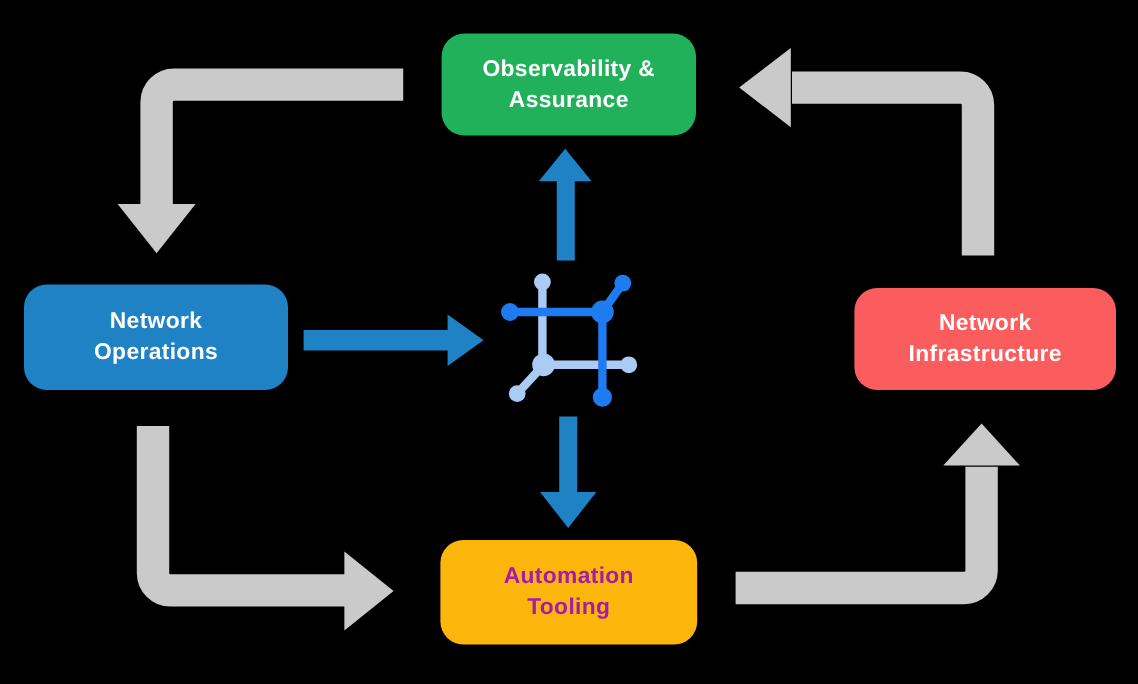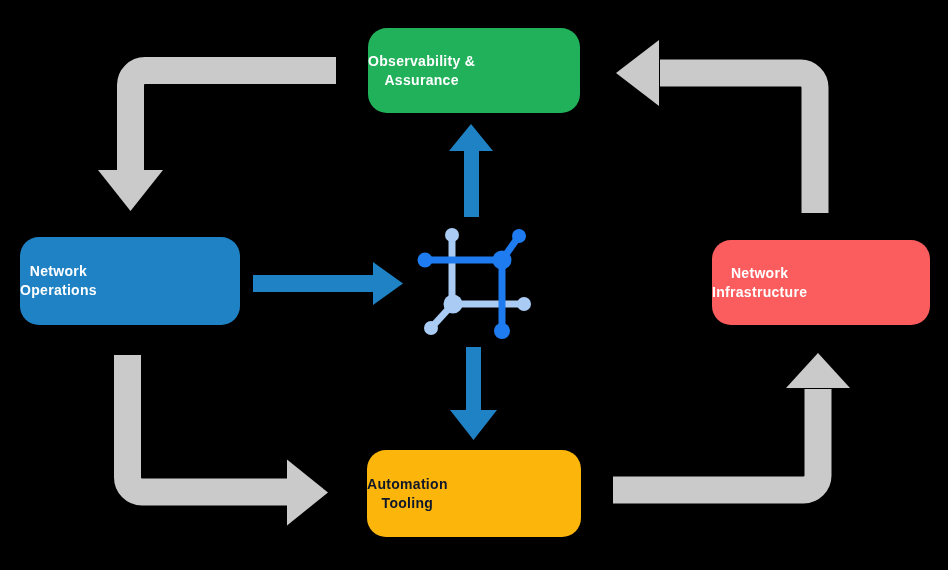--- a/index.html
+++ b/index.html
@@ -12,24 +12,24 @@
     font-family: "Liberation Sans", sans-serif;
   }
   .layer {
     position: absolute;
     left: 0; top: 0;
   }
   .node {
     position: absolute;
     display: flex;
     align-items: center;
-    justify-content: flex-start;
+    justify-content: center;
     text-align: center;
     white-space: pre-line;
-    font-size: 14px;
+    font-size: 19px;
     font-weight: bold;
     letter-spacing: 0.3px;
     line-height: 1.35;
     border-radius: 19px;
   }
   .node-observability        { left: 368px; top: 28px;  width: 212px; height: 85px; }
   .node-network-operations   { left: 20px;  top: 237px; width: 220px; height: 88px; }
   .node-network-infrastructure { left: 712px; top: 240px; width: 218px; height: 85px; }
   .node-automation-tooling   { left: 367px; top: 450px; width: 214px; height: 87px; }
 </style>
@@ -92,18 +92,18 @@
   <div class="node node-network-operations" style="background-color: rgb(31, 130, 196); color: rgb(255, 255, 255);">
     <span>Network
 Operations</span>
   </div>
 
   <div class="node node-network-infrastructure" style="background-color: rgb(251, 92, 94); color: rgb(255, 255, 255);">
     <span>Network
 Infrastructure</span>
   </div>
 
-  <div class="node node-automation-tooling" style="background-color: rgb(252, 182, 11); color: #0f172a;">
+  <div class="node node-automation-tooling" style="background-color: rgb(252, 182, 11); color: #a21caf;">
     <span>Automation
 Tooling</span>
   </div>
 
 </div>
 
 </body></html>

